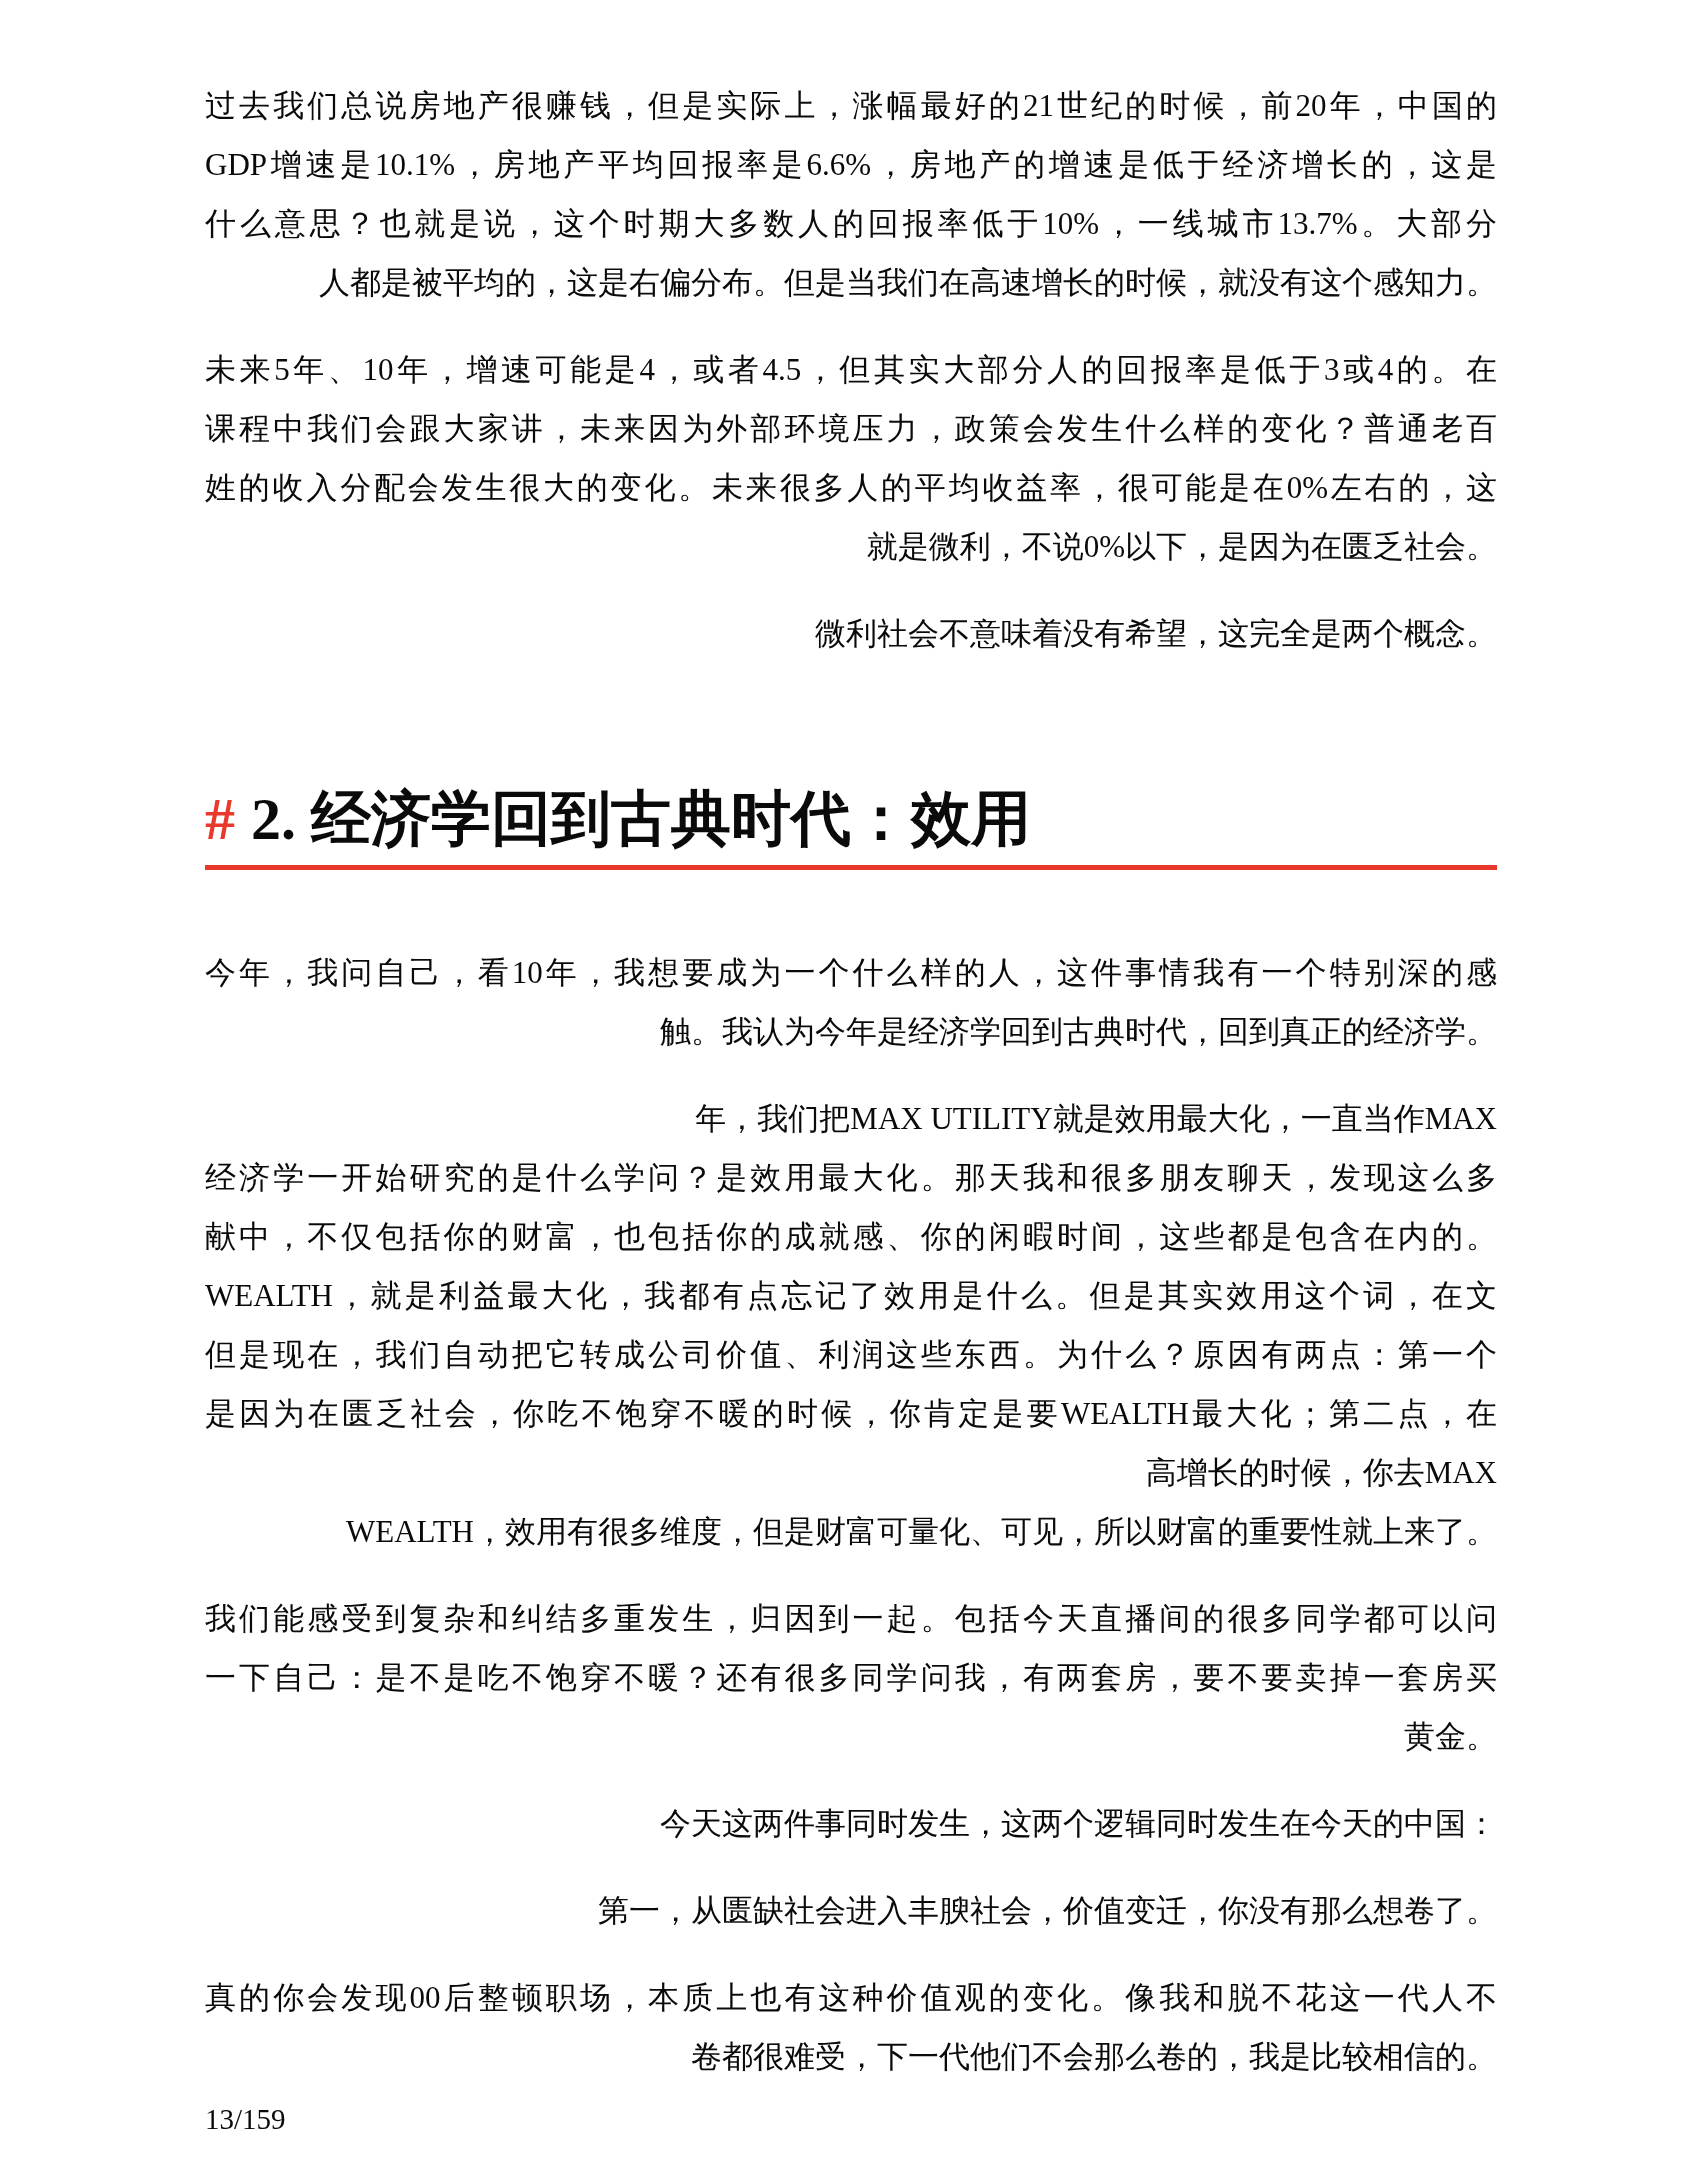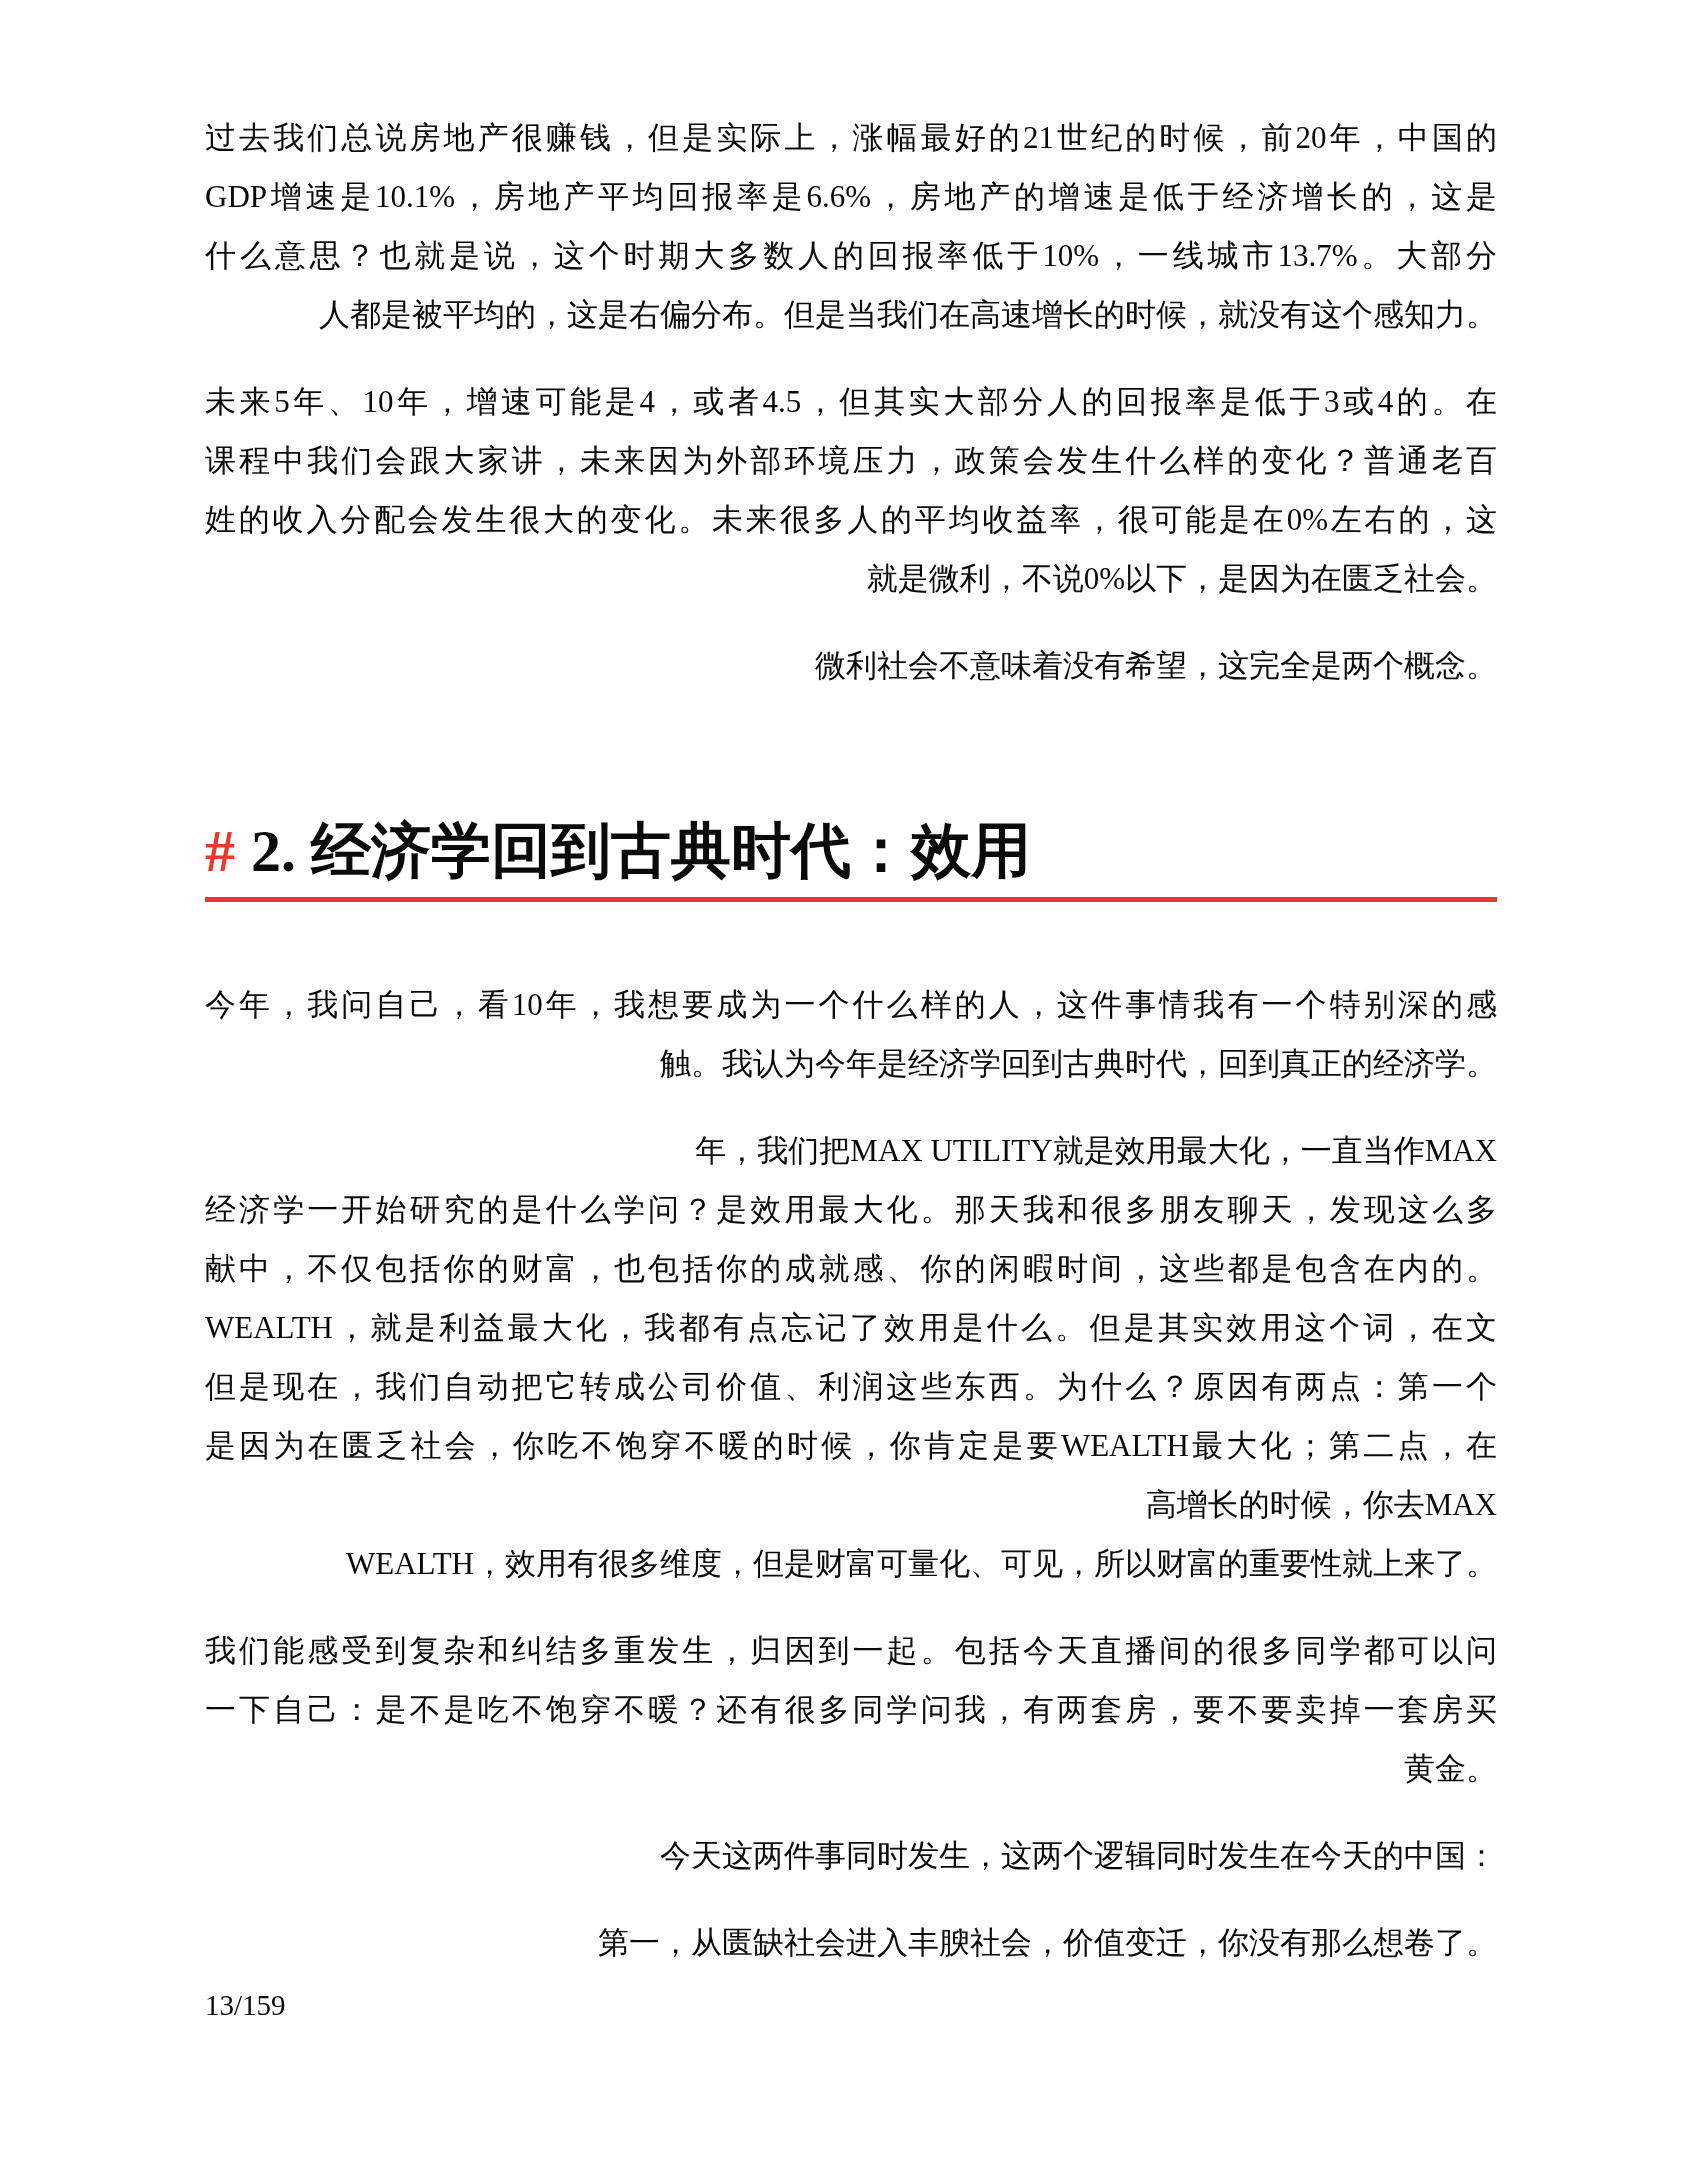--- a/index.html
+++ b/index.html
@@ -11,21 +11,21 @@
     width: 1683px;
     height: 2178px;
     overflow: hidden;
     font-family: "Liberation Serif", "DejaVu Serif", serif;
     color: #0a0a0a;
   }
   .page {
     box-sizing: border-box;
     width: 1683px;
     height: 1763px;
-    padding: 108px 186px 0 205px;
+    padding: 76px 186px 0 205px;
     position: relative;
   }
   p.para {
     margin: 0 0 28px 0;
     font-size: 31px;
     line-height: 59px;
   }
   .line {
     display: block;
     white-space: nowrap;
@@ -107,20 +107,24 @@
         <span class="line fill">我们能感受到复杂和纠结多重发生，归因到一起。包括今天直播间的很多同学都可以问</span>
         <span class="line fill">一下自己：是不是吃不饱穿不暖？还有很多同学问我，有两套房，要不要卖掉一套房买</span>
         <span class="line">黄金。</span>
       </p>
       <p class="para">
         <span class="line">今天这两件事同时发生，这两个逻辑同时发生在今天的中国：</span>
       </p>
       <p class="para">
         <span class="line">第一，从匮缺社会进入丰腴社会，价值变迁，你没有那么想卷了。</span>
       </p>
+      <p class="para">
+        <span class="line fill">真的你会发现00后整顿职场，本质上也有这种价值观的变化。像我和脱不花这一代人不</span>
+        <span class="line">卷都很难受，下一代他们不会那么卷的，我是比较相信的。</span>
+      </p>
     </section>
 
   <div class="footer">
     <span>13/159</span>
   </div>
 
 </main>
 
 
 </body></html>

